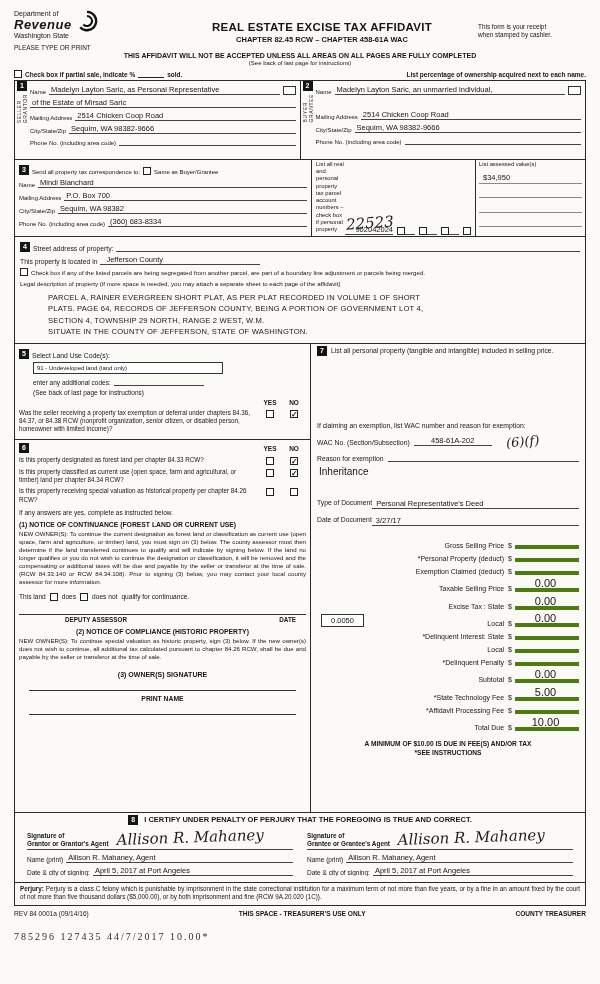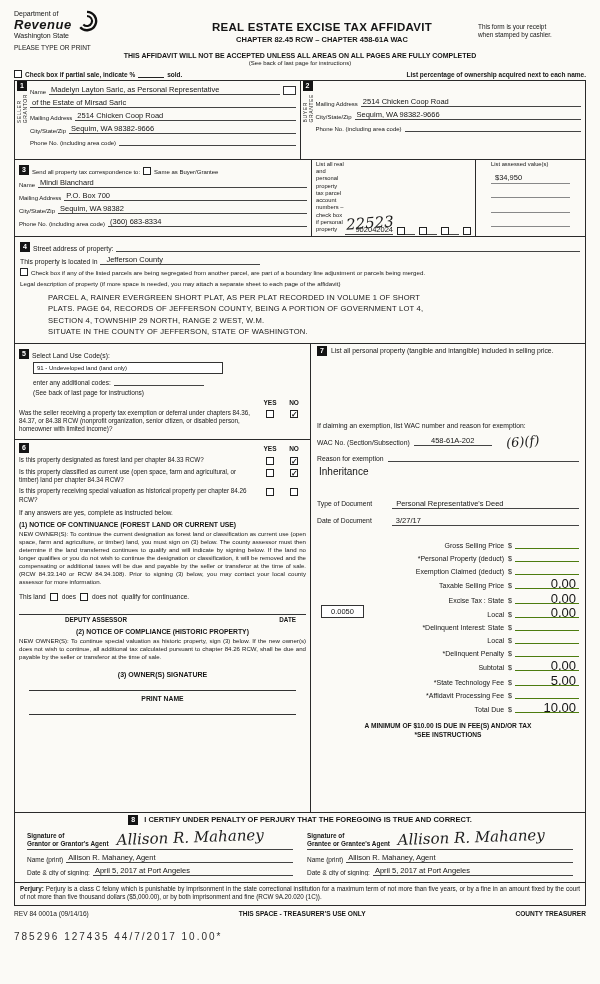--- a/index.html
+++ b/index.html
@@ -49,21 +49,21 @@
   .party+.party{margin-left:-1px}
   .side{width:14px;display:flex;flex-direction:column;align-items:center;padding-top:0}
   .side-words{display:flex;margin-top:3px}
   .side-words span{writing-mode:vertical-rl;transform:rotate(180deg);font-size:5px;letter-spacing:.6px}
   .fields{flex:1;padding:1px 4px 2px 1px;display:flex;flex-direction:column;justify-content:flex-start}
 
   
   .corr{display:flex;min-height:78px}
   .corr-left{flex:0 0 296px;padding:2px 4px 4px;display:flex;flex-direction:column}
   .corr-mid{flex:1;border-left:1px solid #2a2a2a;position:relative;padding:1px 4px;display:flex;flex-direction:row}
-  .corr-right{flex:0 0 110px;border-left:1px solid #2a2a2a;padding:1px 15px}
+  .corr-right{flex:0 0 110px;border-left:1px solid #2a2a2a;padding:1px 3px}
   .col-hdr{font-size:5.8px;line-height:1.25}
   .parcel-row{display:flex;align-items:flex-end;gap:4px;margin-top:4.5px}
   .pval{flex:1;border-bottom:1px solid #444;font-size:7.5px;min-height:9px;line-height:9px;padding-left:10px}
   .aval{font-size:7.5px;border-bottom:1px solid #888;min-height:10px;line-height:10px;margin-top:4.5px;padding-left:4px}
   .hand-parcel{position:absolute;left:34px;bottom:4px;font-size:15px;transform:rotate(-4deg)}
 
   
   .sec4{padding:2px 5px 5px}
   .s4row{display:flex;align-items:flex-end;gap:3px;margin-top:3px}
   .small6{font-size:6.2px}
@@ -98,48 +98,48 @@
   .r-top{display:flex;gap:4px;align-items:flex-start}
   .r-top-label{font-size:6.8px;line-height:1.35}
   .r-blank{height:66px}
   .claim{font-size:6.8px}
   .wac-row{display:flex;align-items:flex-end;gap:4px;margin-top:7px}
   .wac-val{border-bottom:1px solid #444;font-size:7.5px;width:78px;text-align:center;min-height:9px;line-height:9px}
   .hand-wac{font-size:13px;margin-left:10px;transform:rotate(-5deg);line-height:9px}
   .reason-row{display:flex;align-items:flex-end;gap:4px;margin-top:7px}
   .reason-line{flex:1;border-bottom:1px solid #444;height:9px}
   .inherit{font-size:10px;margin-top:4px;padding-left:2px}
-  .doc-row{display:flex;align-items:center;gap:20px;margin-top:7px}
+  .doc-row{display:flex;align-items:flex-start;gap:0;margin-top:7px}
   .doc-val{flex:1;border-bottom:1px solid #444;font-size:7.5px;padding-left:4px;min-height:9px;line-height:9px}
   .doc-row.first{margin-top:22px}
   .fee-table{margin-top:10px}
   .fee-row{display:flex;align-items:flex-end;margin-top:4.2px;position:relative}
   .fee-label{flex:1;text-align:right;font-size:7px;white-space:nowrap}
   .fee-dollar{font-size:7px;margin:0 3px 0 4px}
-  .fee-cell{width:64px;border-bottom:1px solid #4d7c0f;font-size:13px;text-align:right;min-height:9px;line-height:9px;padding-right:3px}
+  .fee-cell{width:64px;border-bottom:4px solid #4d7c0f;font-size:11px;text-align:center;min-height:9px;line-height:9px;padding-right:3px}
   .rate-box{position:absolute;left:4px;bottom:0;border:1px solid #333;font-size:7.5px;padding:1px 9px;background:#fff}
   .min-note{font-size:6.6px;font-weight:bold;text-align:center;margin-top:9px}
   .see-instr{font-size:6.6px;font-weight:bold;text-align:center;margin-top:2px}
 
   
   .certify{padding:2px 5px 6px}
   .cert-hdr{display:flex;align-items:center;gap:6px;justify-content:center}
   .cert-txt{font-size:7.5px;font-weight:bold}
   .cert-cols{display:flex;margin-top:4px}
   .cert-half{flex:1;padding:0 7px;overflow:hidden}
   .sig-row{display:flex;align-items:flex-end;border-bottom:1px solid #444;min-height:21px}
   .sig-label{font-size:6.4px;font-weight:bold;line-height:1.3;white-space:nowrap}
   .sig-script{font-size:15px;margin-left:8px;white-space:nowrap;transform:rotate(-2deg);transform-origin:left bottom}
 
   
   .perjury{font-size:6.3px;line-height:1.35;text-align:justify;padding:3px 5px;margin-top:-1px;border:1px solid #2a2a2a;border-top:none}
   .pj-lead{font-weight:bold}
   .footer{display:flex;justify-content:space-between;align-items:center;font-size:6.6px;margin-top:4px}
   .footer .b{font-weight:bold}
-  .stamp{font-family:Liberation Sans, sans-serif;font-size:10px;letter-spacing:2px;color:#2e2e2e;margin-top:14px}
+  .stamp{font-family:Liberation Serif, serif;font-size:10px;letter-spacing:2px;color:#2e2e2e;margin-top:14px}
 </style>
 </head>
 <body>
 
 <div class="page">
 
   <div class="hdr">
     <div class="hdr-left">
       <div class="logo-row">
         <div>
@@ -211,20 +211,25 @@
     </div>
     <div class="box party">
       <div class="side">
         <span class="badge">2</span>
         <span class="side-words">
           <span>BUYER</span>
           <span>GRANTEE</span>
         </span>
       </div>
       <div class="fields">
+        <div class="frow">
+          <span class="flabel">Name</span>
+          <span class="fval">Madelyn Layton Saric, an unmarried individual,</span>
+          <span class="pct"></span>
+        </div>
         <div class="frow">
           <span class="fval noline"></span>
         </div>
         <div class="frow">
           <span class="flabel">Mailing Address</span>
           <span class="fval">2514 Chicken Coop Road</span>
         </div>
         <div class="frow">
           <span class="flabel">City/State/Zip</span>
           <span class="fval">Sequim, WA 98382-9666</span>

